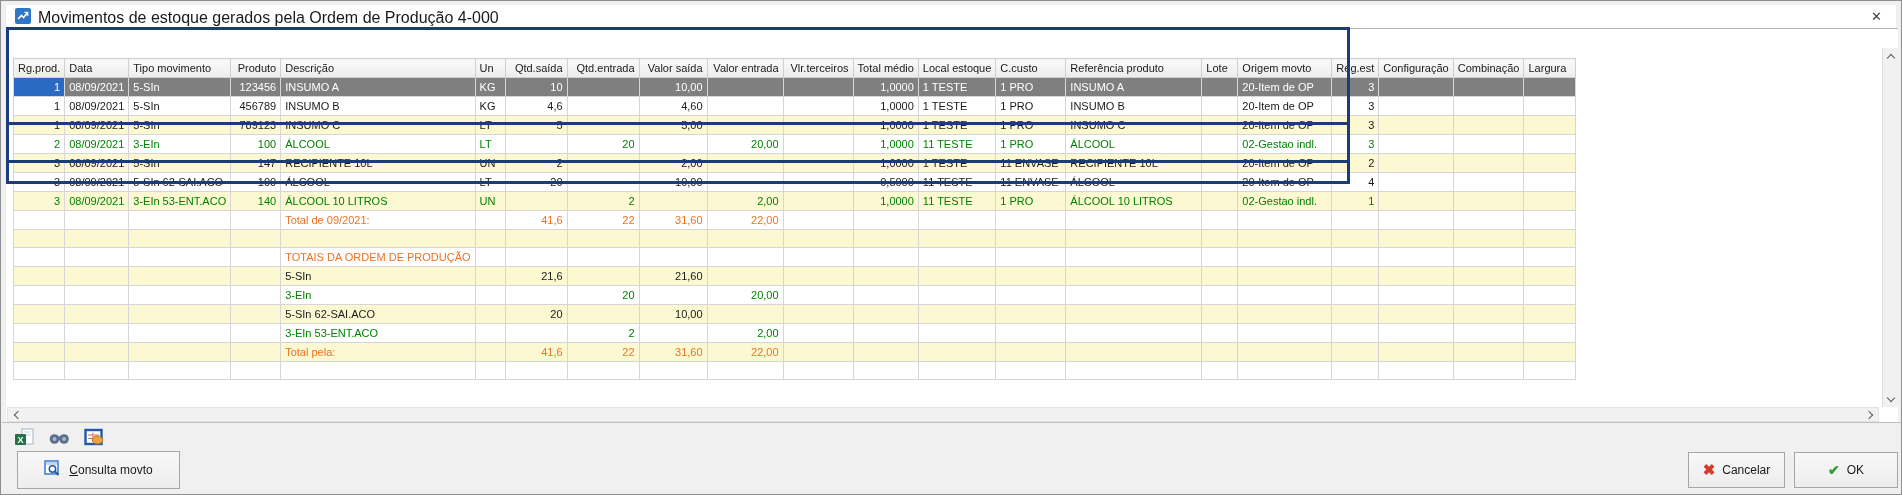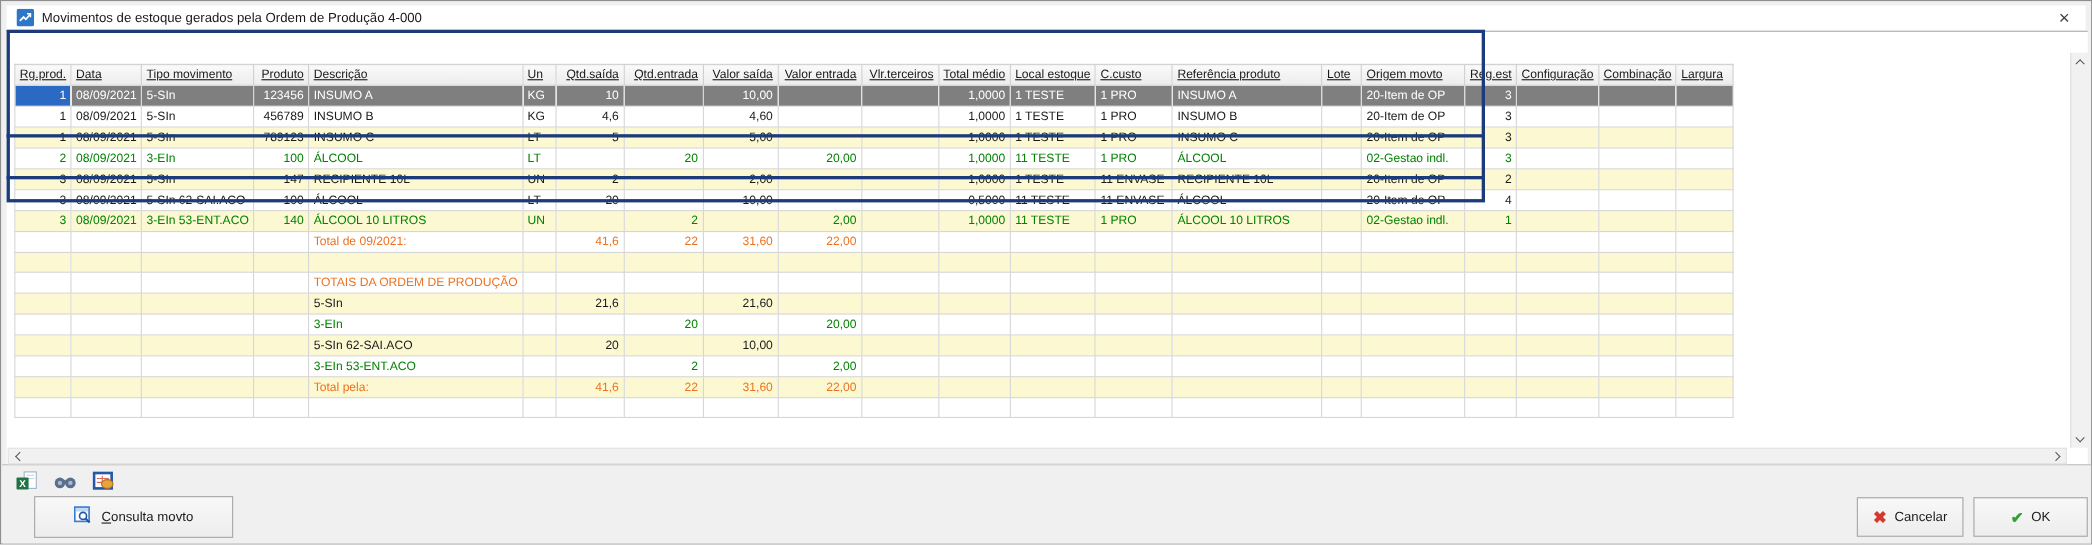--- a/index.html
+++ b/index.html
@@ -1,27 +1,27 @@
 <!DOCTYPE html>
 <html style="--navy: #1B3B7A; --yellow: #FBF8D2; --selgray: #7F7F7F; --focusblue: #2A6AC4; --green: #008200; --orange: #ED7221;"><head>
 <meta charset="utf-8">
 <style>
   html,body{margin:0;padding:0;background:#d8d8d8;font-family:"Liberation Sans", sans-serif;}
   #window{position:relative;width:1902px;height:495px;background:#F0F0F0;border:1px solid #8F8F8F;box-sizing:border-box;overflow:hidden;}
   
   .titlebar{position:absolute;left:5px;top:4px;right:5px;height:23px;background:#FFFFFF;border-bottom:1px solid #A9A9A9;}
   .titlebar .w-icon{position:absolute;left:9px;top:3px;}
-  .titlebar .title{position:absolute;left:32px;top:4px;font-size:12px;color:#1a1a1a;white-space:nowrap;}
+  .titlebar .title{position:absolute;left:32px;top:4px;font-size:16px;color:#1a1a1a;white-space:nowrap;}
   .titlebar .close{position:absolute;right:14px;top:3px;font-size:13px;color:#444;cursor:pointer;line-height:17px;}
   
   .panel{position:absolute;left:5px;top:27px;width:1892px;height:394px;background:#FFFFFF;border-top:1px solid #B3B3B3;}
   
   #grid{position:absolute;left:7px;top:29px;border-collapse:collapse;table-layout:fixed;z-index:1;}
   #grid th,#grid td{border:1px solid #D6D6D6;padding:0 4px;font-size:11px;font-weight:normal;white-space:nowrap;overflow:hidden;height:18px;line-height:18px;color:#1a1a1a;box-sizing:border-box;}
-  #grid th{background:linear-gradient(#FAFAFA,#ECECEC);border-color:#CFCFCF;height:17px;text-decoration:underline;}
+  #grid th{background:linear-gradient(#FAFAFA,#ECECEC);border-color:#CFCFCF;height:17px;}
   #grid tr.yellow td{background:var(--yellow);}
   #grid tr.white td{background:#FFFFFF;}
   #grid tr.sel td{background:var(--selgray);color:#FFFFFF;}
   #grid tr.sel td.focus{background:var(--focusblue);}
   #grid tr.c-green td{color:var(--green);}
   #grid tr.c-orange td{color:var(--orange);}
   #grid td.a-r,#grid th.a-r{text-align:right;}
   #grid td.a-c,#grid th.a-c{text-align:left;}
   #grid td.a-l,#grid th.a-l{text-align:left;}
   
@@ -36,21 +36,21 @@
   .chev{width:5px;height:5px;border-right:1.5px solid #5a5a5a;border-bottom:1.5px solid #5a5a5a;display:inline-block;}
   .chev.up{transform:rotate(-135deg);margin-top:3px;}
   .chev.down{transform:rotate(45deg);margin-bottom:3px;}
   .chev.left{transform:rotate(135deg);margin-left:3px;}
   .chev.right{transform:rotate(-45deg);margin-right:3px;}
   
   .bottombar{position:absolute;left:1px;top:421px;width:1900px;height:72px;background:#F0F0F0;border-top:1px solid #BFBFBF;}
   .tool-icon{position:absolute;top:5px;width:24px;height:20px;cursor:pointer;}
   .btn{position:absolute;background:linear-gradient(#F8F8F8,#EDEDED);border:1px solid #A6A6A6;display:flex;align-items:center;justify-content:center;gap:7px;font-size:12px;color:#1a1a1a;cursor:pointer;box-sizing:border-box;}
   .btn .accel{text-decoration:underline;}
-  #btn-consulta{left:29px;top:28px;width:181px;height:38px;}
+  #btn-consulta{left:15px;top:28px;width:163px;height:38px;}
   #btn-cancel{left:1686px;top:29px;width:97px;height:36px;}
   #btn-ok{left:1792px;top:29px;width:104px;height:36px;}
   .glyph-x{color:#D3392C;font-weight:bold;font-size:15px;}
   .glyph-ok{color:#33A033;font-weight:bold;font-size:14px;}
 </style>
 </head>
 <body>
 
 <div id="window">
 

